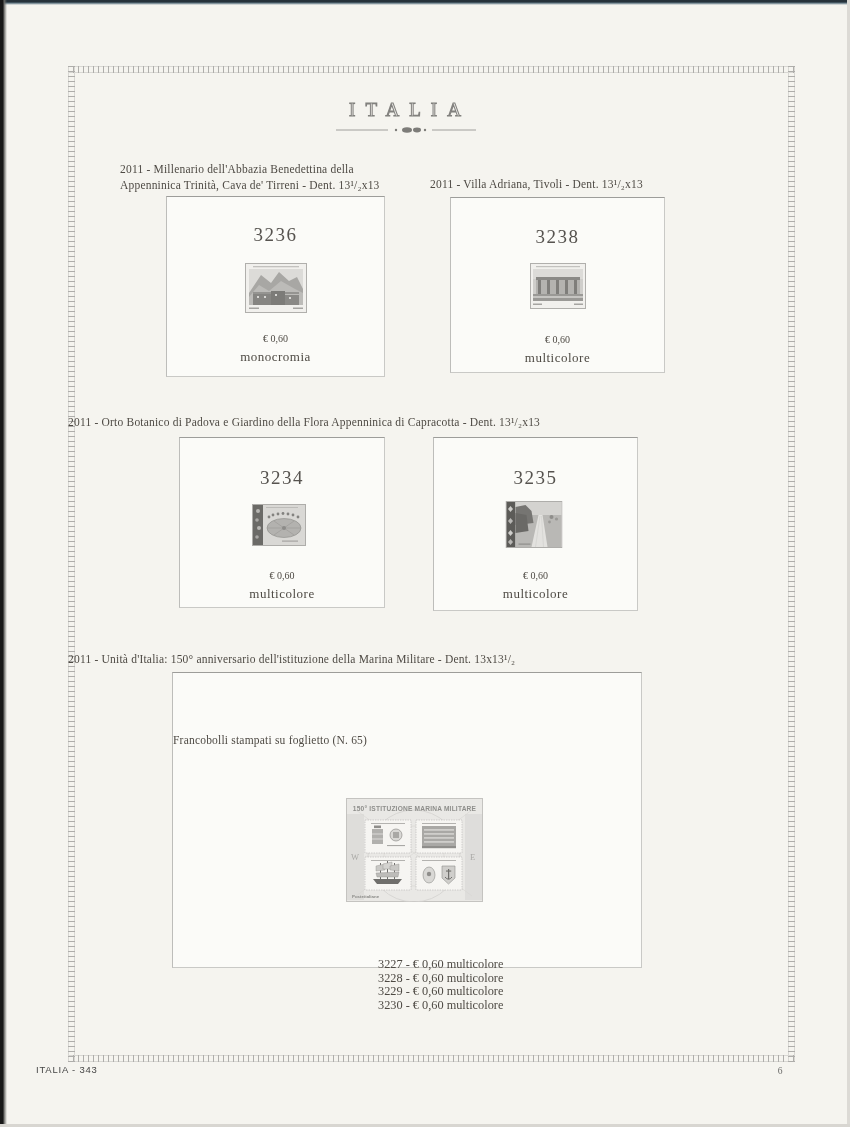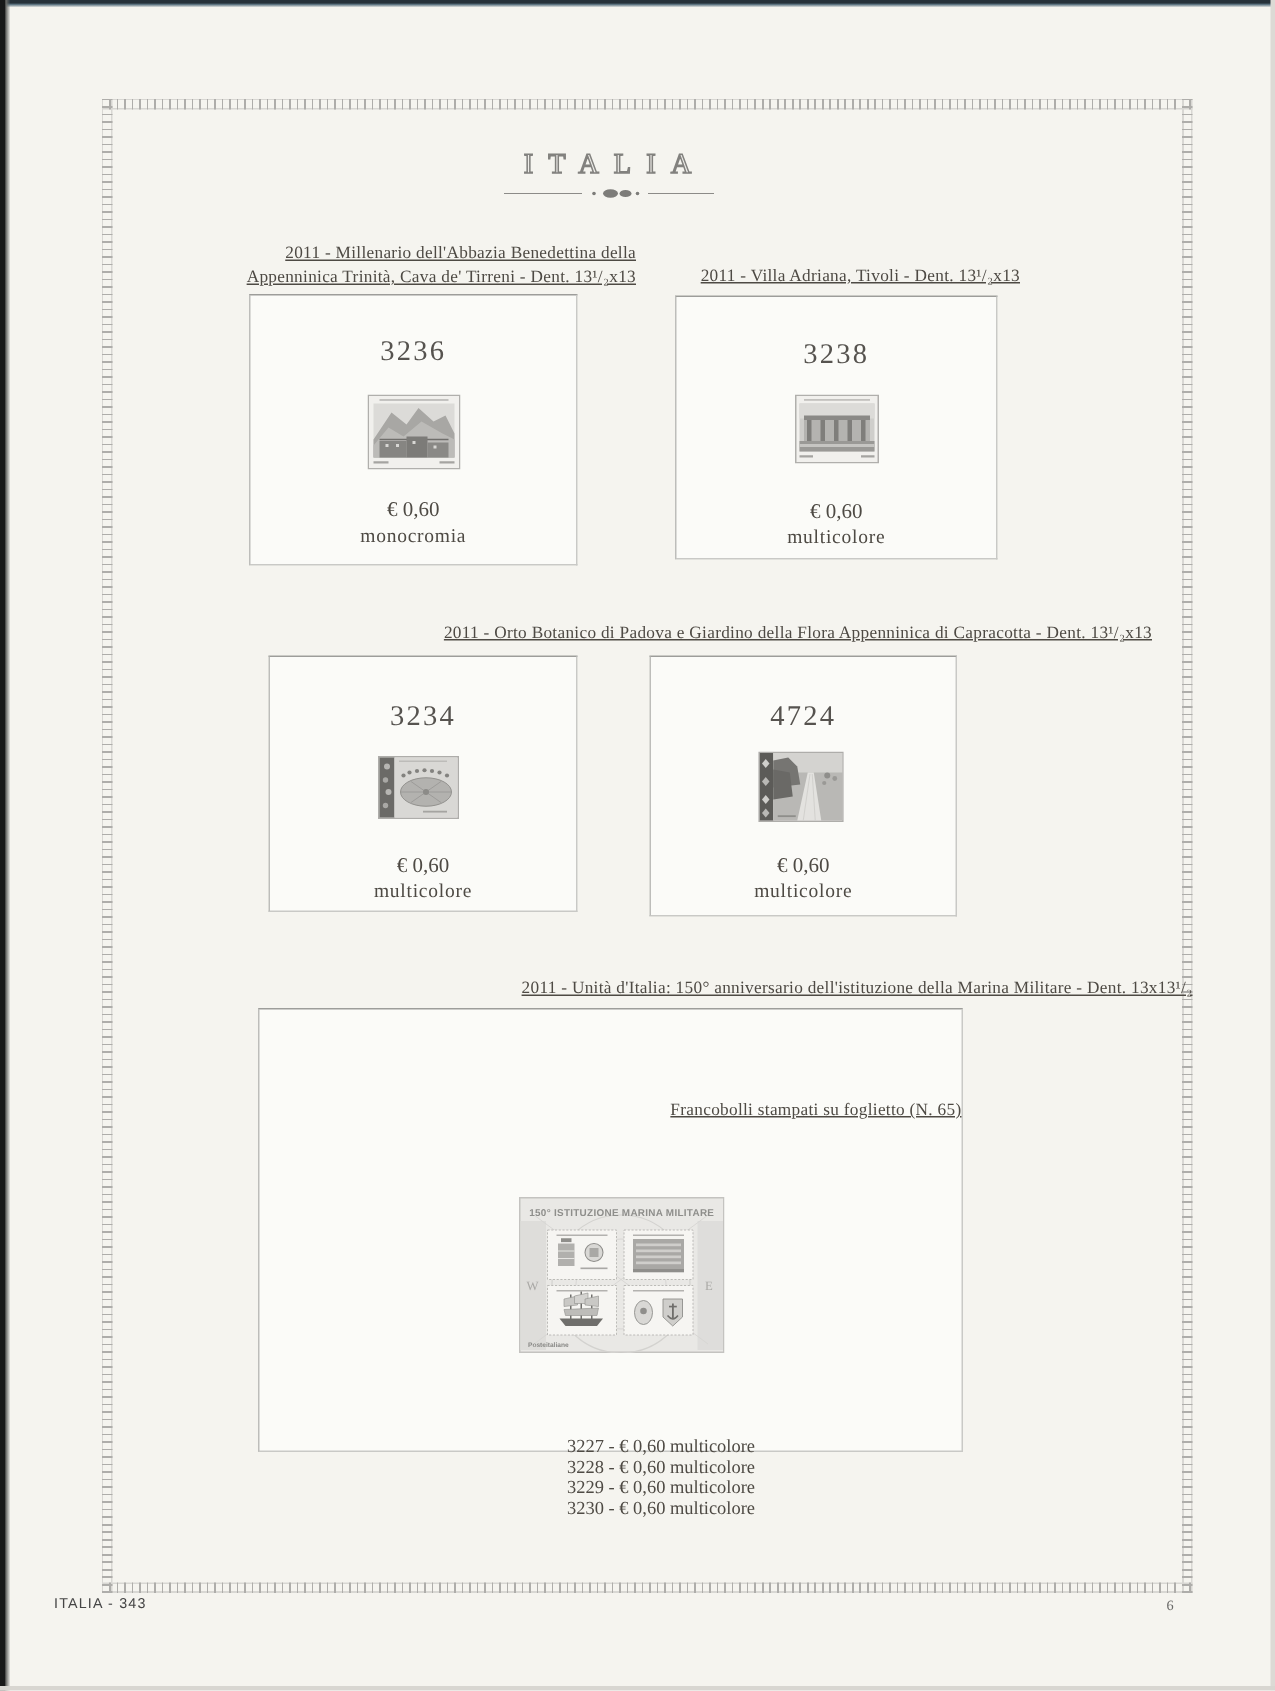--- a/index.html
+++ b/index.html
@@ -39,31 +39,31 @@
     display:inline-block;
     font-family:"Liberation Serif", serif;
     font-size:19px; letter-spacing:10px; padding-left:10px;
     color:#eeede9; -webkit-text-stroke:1px #82817e;
     font-weight:normal;
   }
   .flourish-wrap { position:absolute; left:68px; top:122px; width:674px; text-align:center; }
 
   .caption {
     position:absolute; font-size:11.5px; line-height:16px;
-    color:#4e4a44; text-align:right; letter-spacing:0.2px;text-decoration:underline;
+    color:#4e4a44; text-align:left; letter-spacing:0.2px;
   }
 
   .stamp-box {
     position:absolute; background:#fbfbf8;
     border:1px solid #c9c9c6; border-top-color:#9d9d9a; border-left-color:#bdbdba;
   }
   .num   { position:absolute; left:0; right:0; text-align:center;
            font-size:19px; letter-spacing:1.5px; color:#56534f; }
   .val   { position:absolute; left:0; right:0; text-align:center;
-           font-size:14px; color:#4e4a44; }
+           font-size:10px; color:#4e4a44; }
   .cnote { position:absolute; left:0; right:0; text-align:center;
            font-size:13px; letter-spacing:0.5px; color:#4e4a44;font-family:Liberation Serif, serif; }
   .stamp-art { position:absolute; left:50%; transform:translateX(-50%); }
 
   .listing { position:absolute; font-size:12.3px; line-height:13.7px; color:#4e4a44;margin-left:22px; }
 
   .footer-left { position:absolute; left:36px; top:1064px;
                  font-family:"Liberation Sans", sans-serif; font-size:9.5px;
                  letter-spacing:0.8px; color:#454545; }
   .page-num { position:absolute; left:760px; top:1066px; width:40px; text-align:center;
@@ -185,21 +185,21 @@
         <line x1="32" y1="24" x2="42" y2="31" stroke="#9a9996" stroke-width="0.6"></line>
         <circle cx="32" cy="24" r="2" fill="#8c8b88"></circle>
         <rect x="30" y="36.5" width="16" height="1.2" fill="#a5a4a1"></rect>
       </svg>
     </div>
     <div class="val" style="top:132px;">€ 0,60</div>
     <div class="cnote" style="top:148px;">multicolore</div>
   </div>
 
   <div class="stamp-box" style="left:433px; top:437px; width:205px; height:174px;">
-    <div class="num" style="top:29px;">4724</div>
+    <div class="num" style="top:29px;">3235</div>
     <div class="stamp-art" style="top:63px; margin-left:-2px;">
       <svg width="57" height="47" viewBox="0 0 57 47">
         <rect x="0.5" y="0.5" width="56" height="46" fill="#efeeeb" stroke="#aeadaa"></rect>
         <rect x="1" y="1" width="9" height="45" fill="#5c5b58"></rect>
         <polygon points="5,5 7.5,8 5,11 2.5,8" fill="#cfcecb"></polygon>
         <polygon points="5,17 7.5,20 5,23 2.5,20" fill="#b9b8b5"></polygon>
         <polygon points="5,29 7.5,32 5,35 2.5,32" fill="#cfcecb"></polygon>
         <polygon points="5,38 7.5,41 5,44 2.5,41" fill="#b9b8b5"></polygon>
         <rect x="10" y="1" width="46" height="45" fill="#b9b8b5"></rect>
         <rect x="10" y="1" width="46" height="13" fill="#d4d3d0"></rect>

